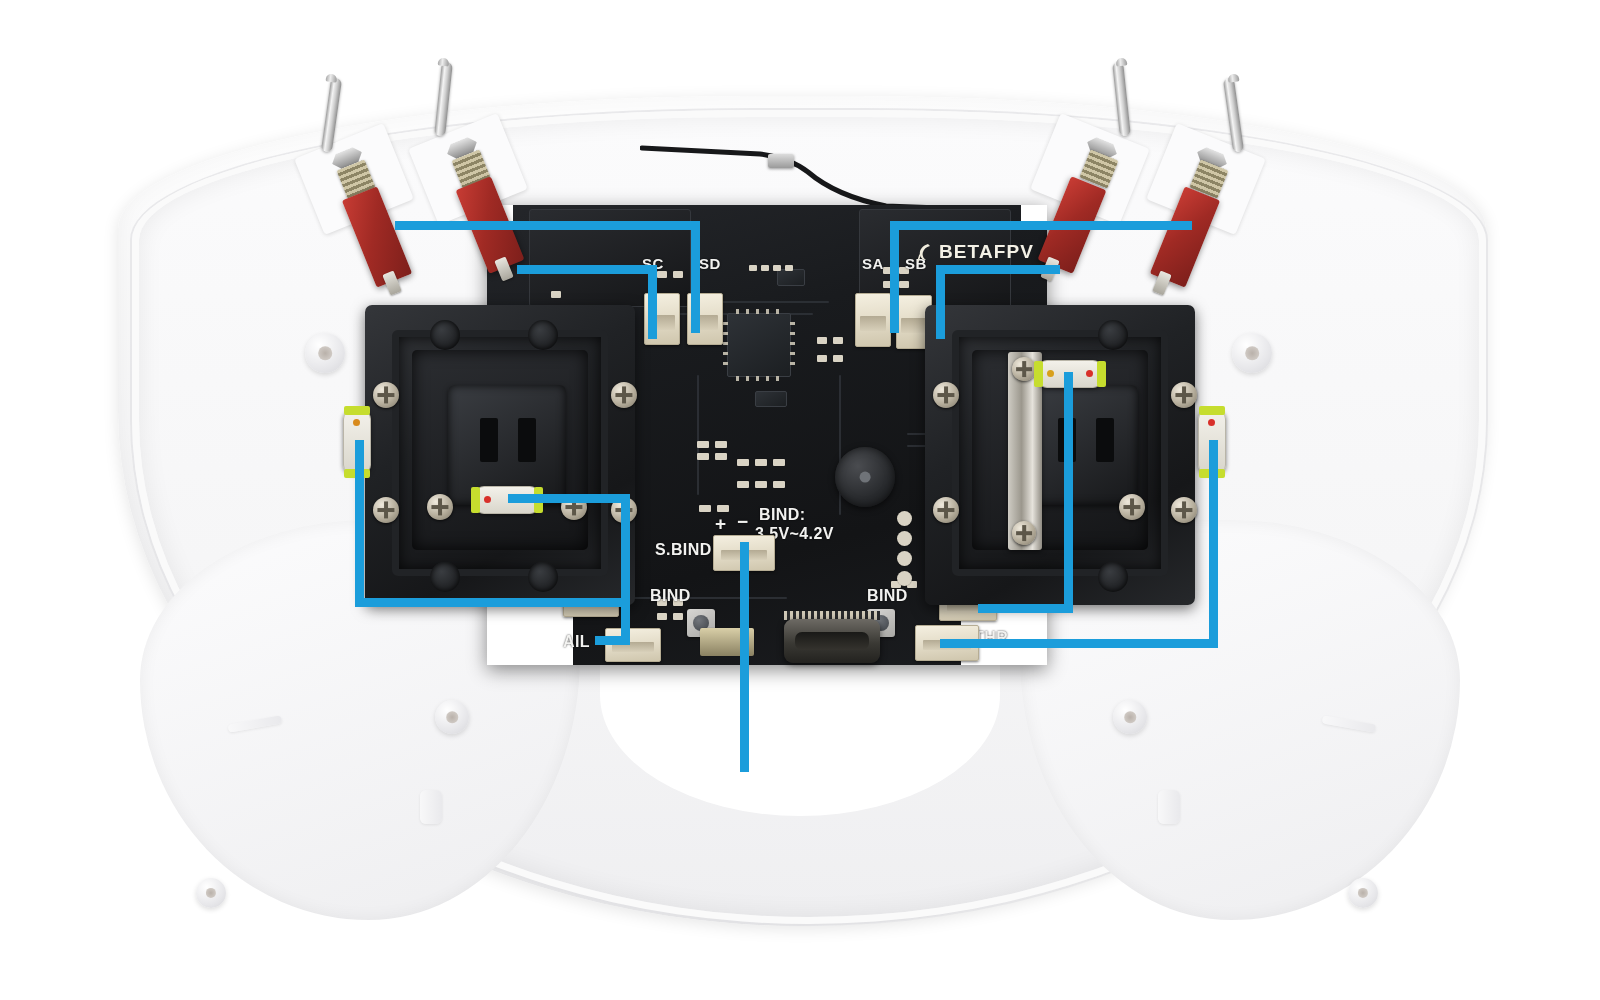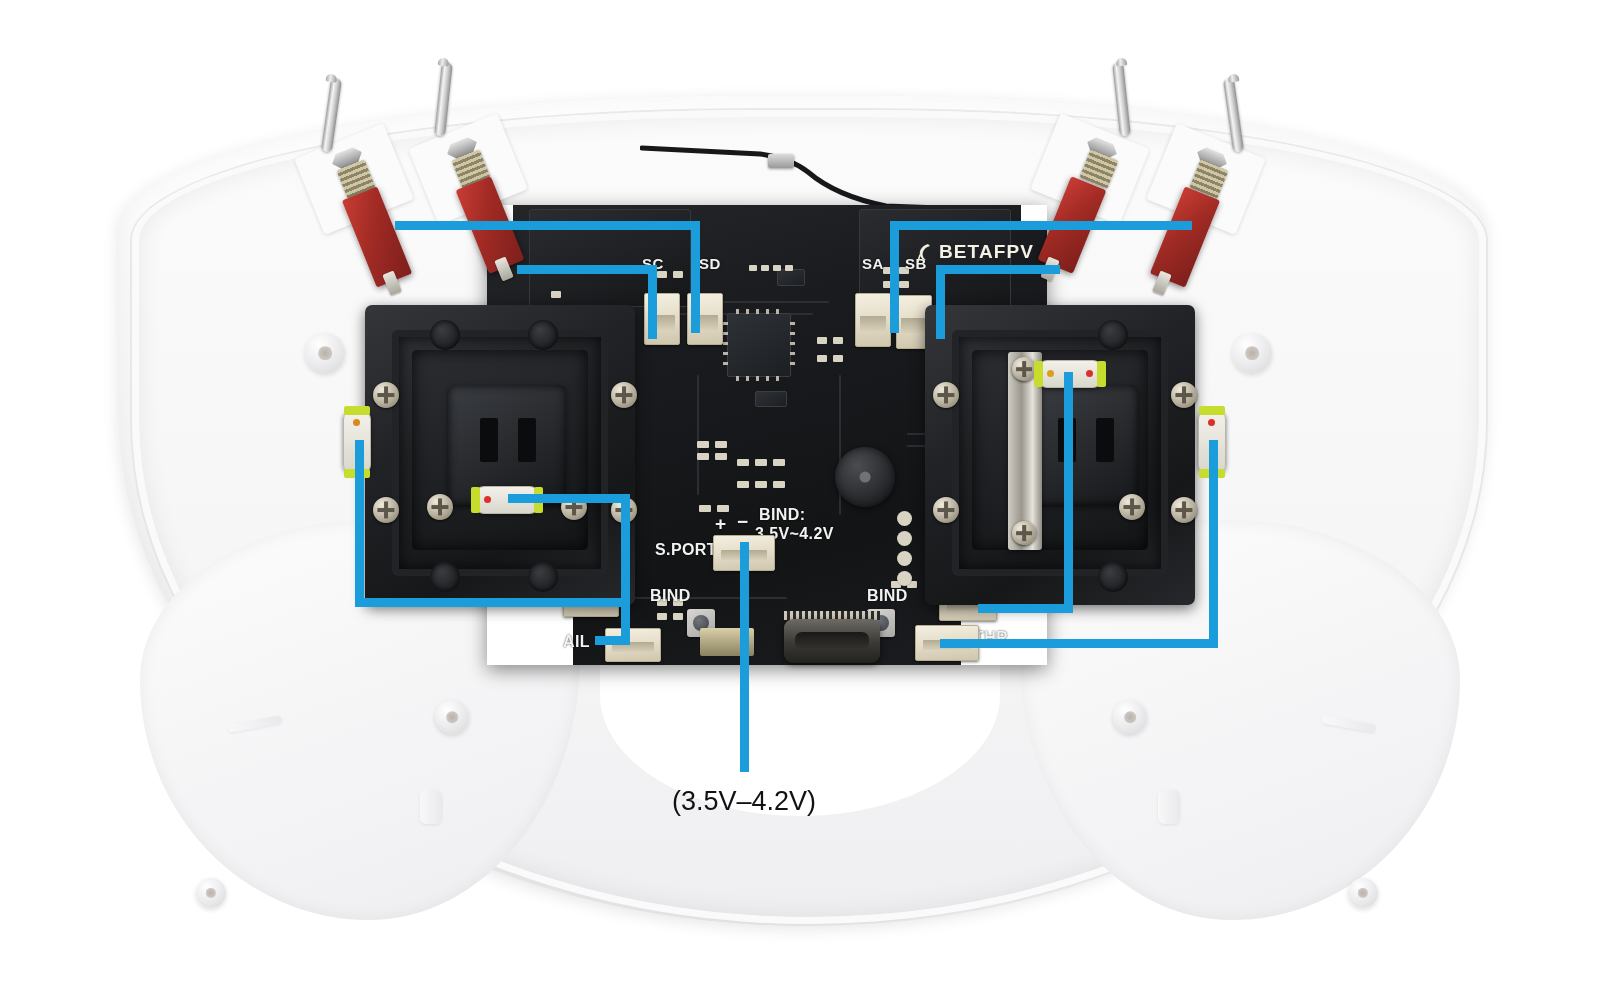--- a/index.html
+++ b/index.html
@@ -297,21 +297,21 @@
 
     <div class="buzzer" style="left:348px;top:242px;width:60px;height:60px;">
         <i></i>
       </div>
 
     <div class="silk silk-md" style="left:155px;top:50px;">SC</div>
     <div class="silk silk-md" style="left:212px;top:50px;">SD</div>
     <div class="silk silk-md" style="left:375px;top:50px;">SA</div>
     <div class="silk silk-md" style="left:418px;top:50px;">SB</div>
 
-    <div class="silk silk-lg" style="left:168px;top:336px;">S.PORT</div>
+    <div class="silk silk-lg" style="left:168px;top:336px;">S.BIND</div>
     <div class="silk silk-lg" style="left:163px;top:382px;">BIND</div>
     <div class="silk silk-lg" style="left:380px;top:382px;">BIND</div>
     <div class="silk silk-lg" style="left:33px;top:381px;">ELE</div>
     <div class="silk silk-lg" style="left:76px;top:428px;">AIL</div>
     <div class="silk silk-lg" style="left:522px;top:390px;">RUD</div>
     <div class="silk silk-lg" style="left:487px;top:424px;">THR</div>
 
     <div class="silk silk-lg" style="left:272px;top:301px;">BIND:</div>
     <div class="silk silk-lg" style="left:268px;top:320px;">3.5V~4.2V</div>
     <div class="silk" style="left:228px;top:308px;font-size:19px;">+</div>
@@ -467,16 +467,15 @@
 
   <div class="lead" style="left:1064px;top:372px;width:9px;height:240px;"></div>
   <div class="lead" style="left:978px;top:604px;width:95px;height:9px;"></div>
 
   <div class="lead" style="left:1209px;top:440px;width:9px;height:204px;"></div>
   <div class="lead" style="left:940px;top:639px;width:278px;height:9px;"></div>
 
   <div class="lead" style="left:740px;top:542px;width:9px;height:230px;"></div>
 
   <div class="caption" style="left:544px;top:783px;width:400px;">
-    <div>(3.5V–4.2V)</div>
   </div>
 
 </div>
 
 </body></html>

